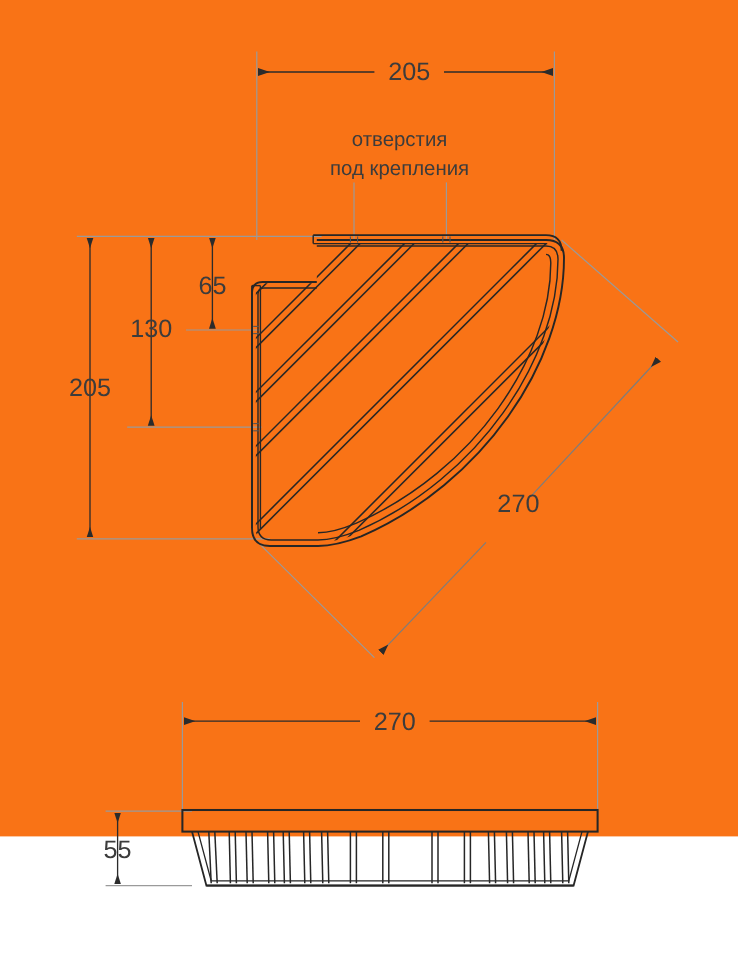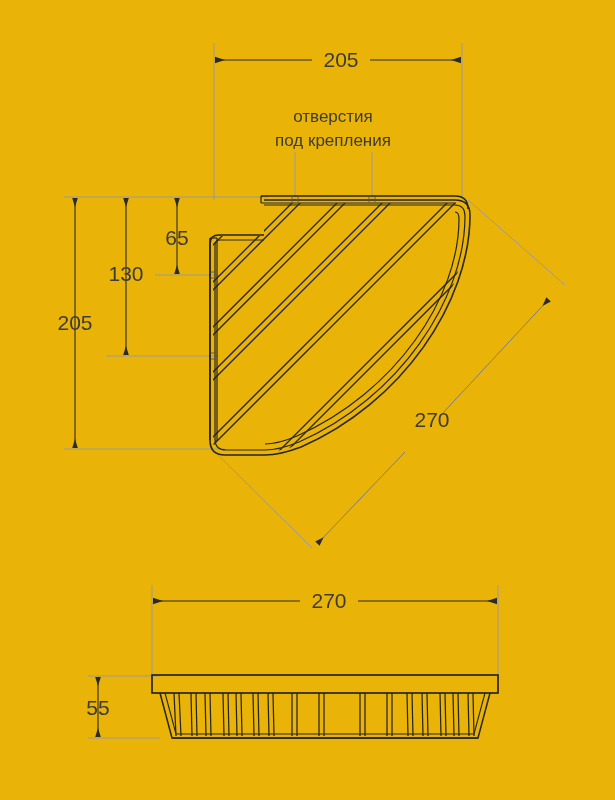--- a/index.html
+++ b/index.html
@@ -1,17 +1,17 @@
 <!DOCTYPE html>
 <html><head>
 <meta charset="utf-8">
 <style>
   html,body{margin:0;padding:0;background:#ffffff;}
   body{width:615px;height:800px;font-family:"Liberation Sans",sans-serif;overflow:hidden;}
-  #drawing{position:relative;width:615px;height:800px;background:#eab308;}
+  #drawing{position:relative;width:615px;height:697px;background:#f97316;}
   svg{display:block;}
   text{font-family:"Liberation Sans",sans-serif;fill:#3c3c3c;}
   .dimtext{font-size:21px;}
   .notetext{font-size:17px;}
 </style>
 </head>
 <body>
 
 <div id="drawing">
 <svg width="615" height="800" viewBox="0 0 615 800">

